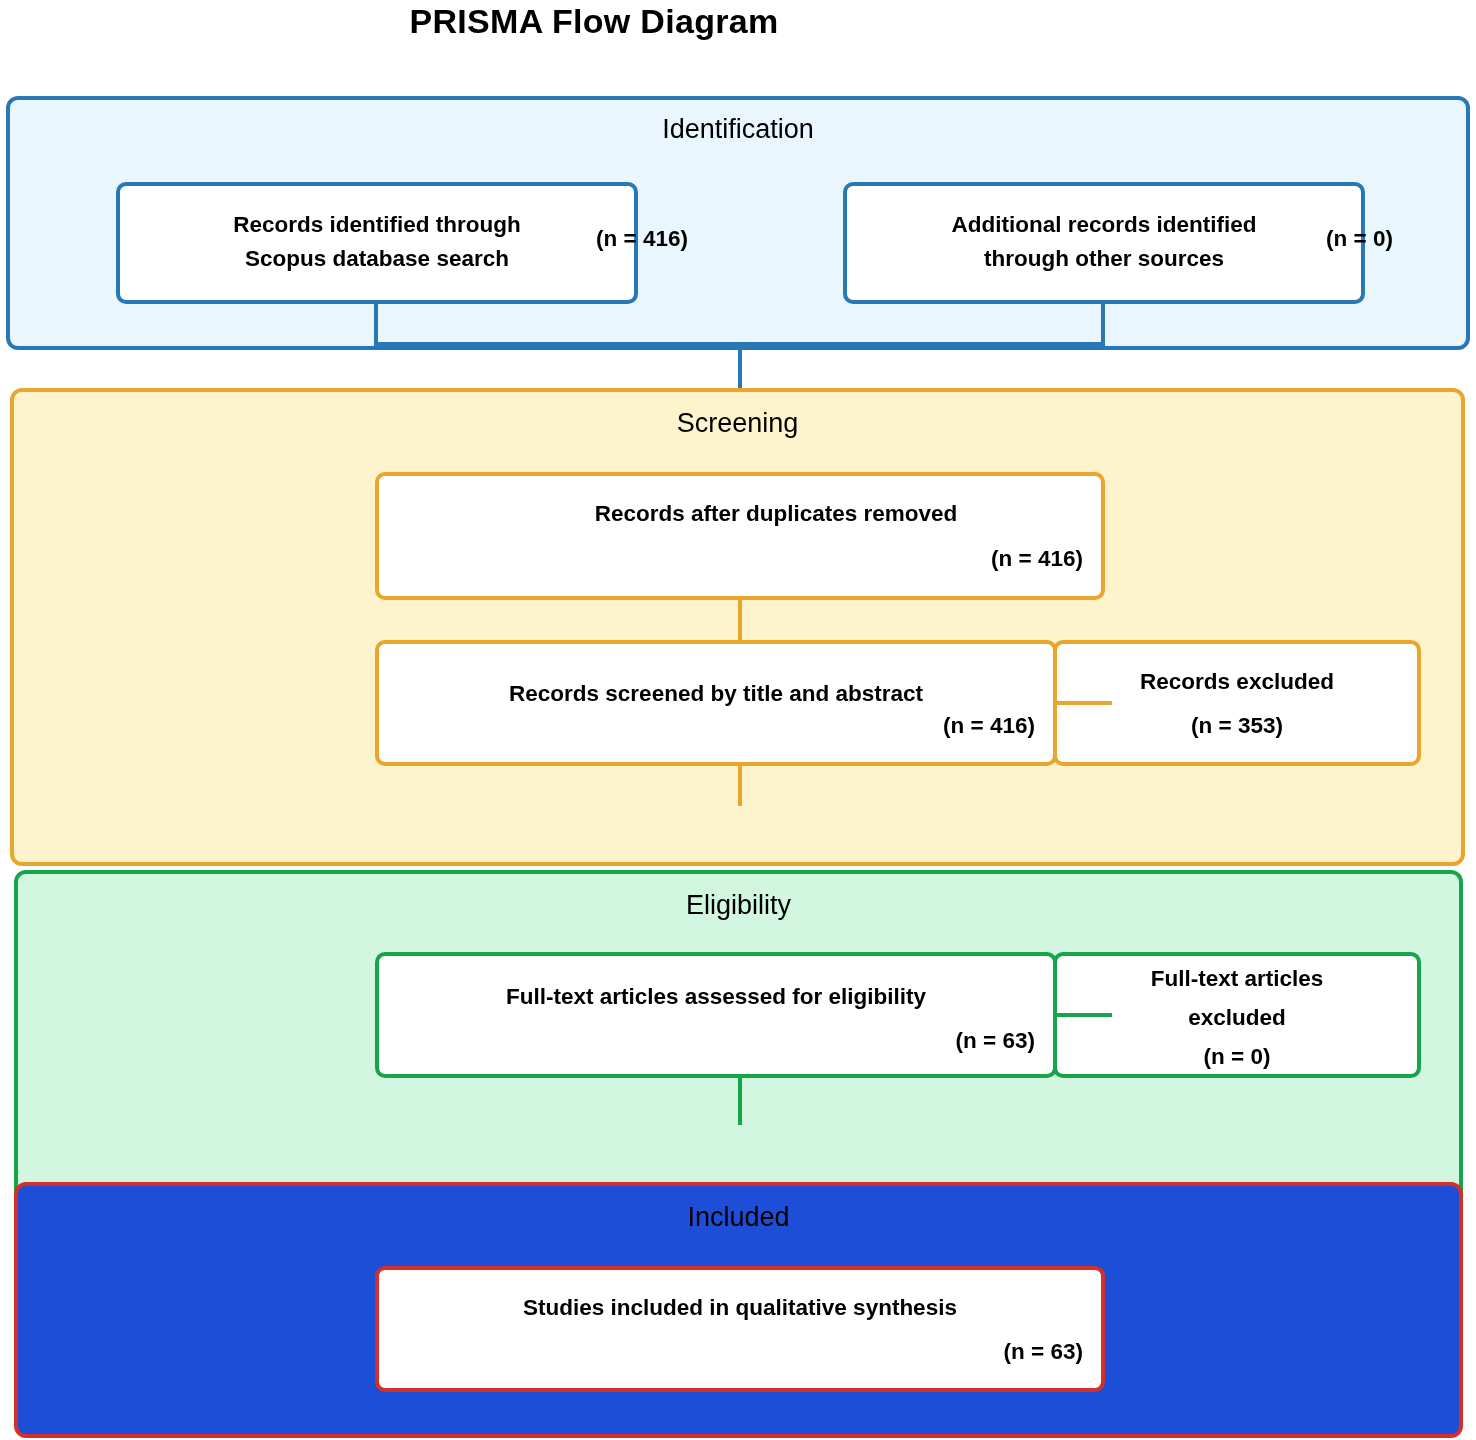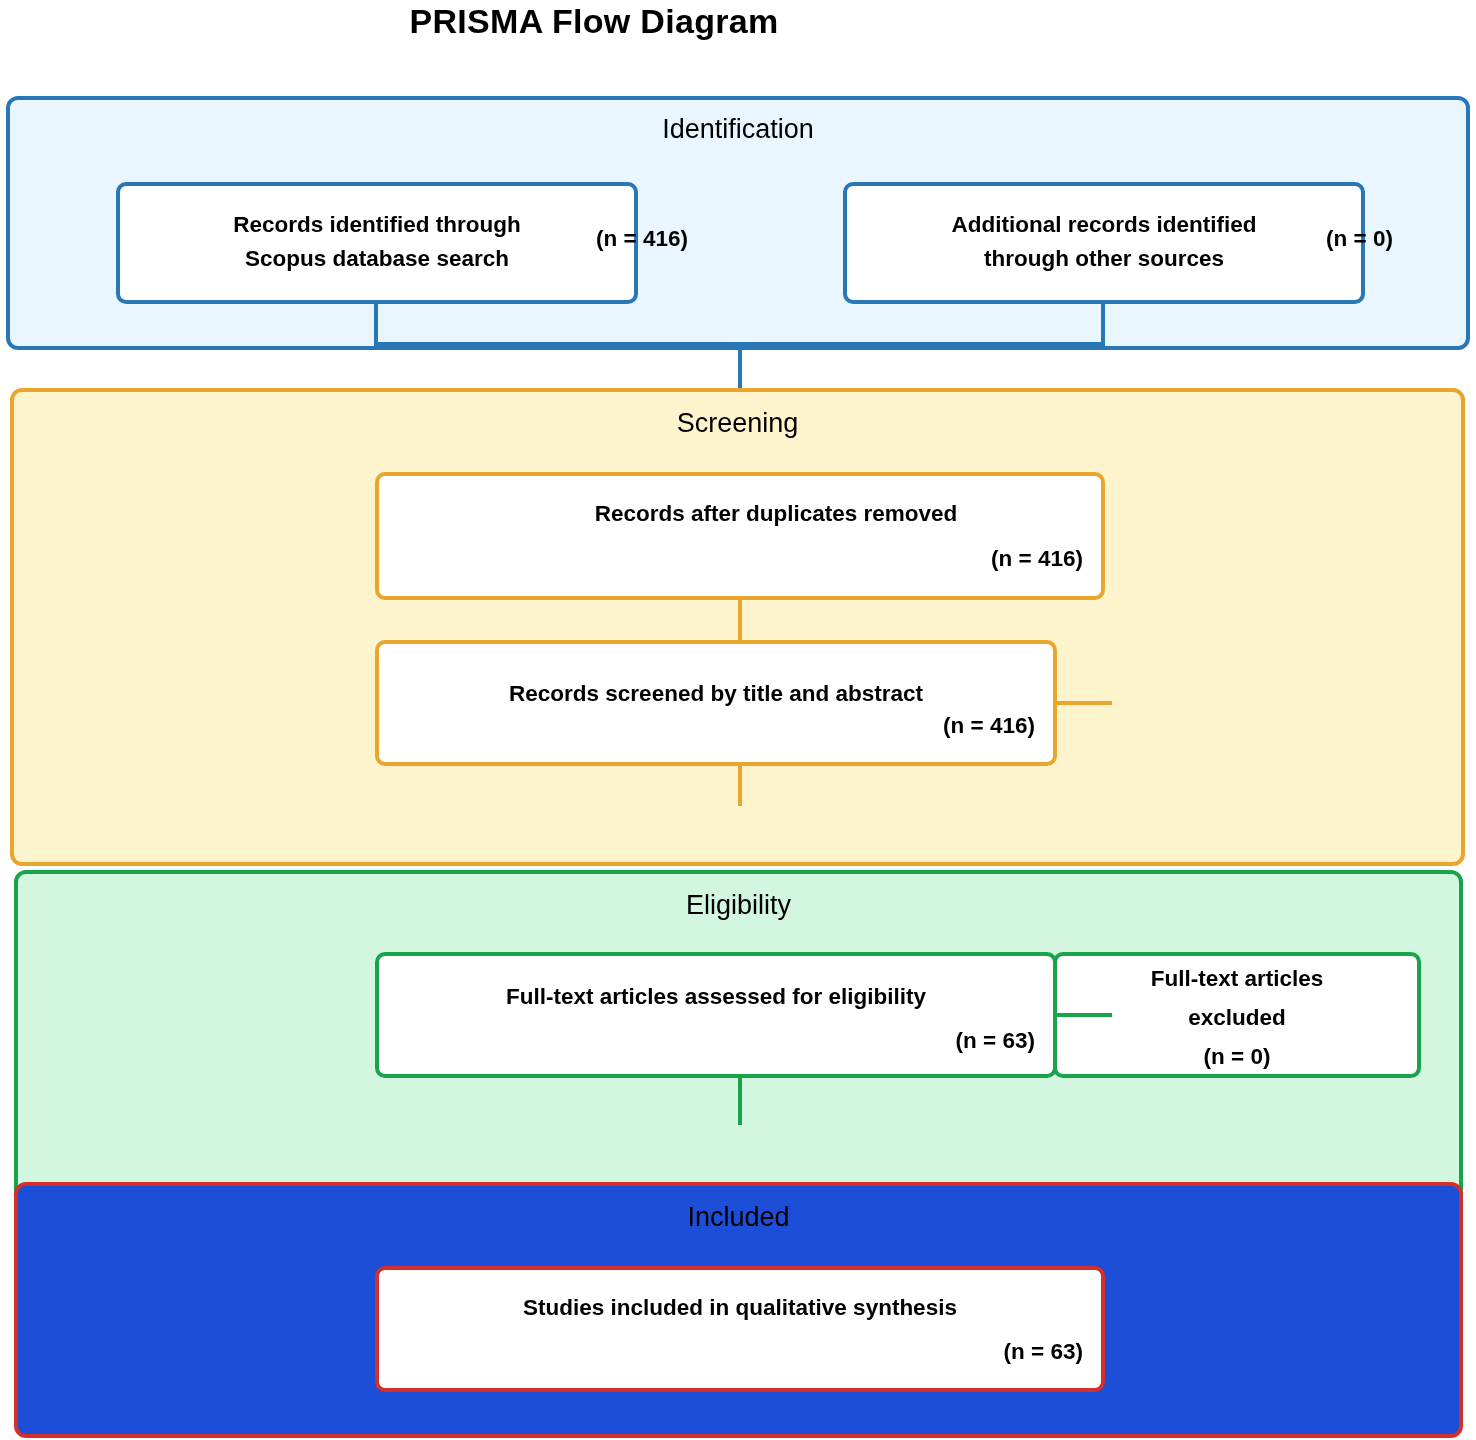--- a/index.html
+++ b/index.html
@@ -159,20 +159,24 @@
     <div class="n-right" style="top:70px;">(n = 416)</div>
   </div>
 
   <div class="conn c-gold" style="left:738px; top:600px; width:4px; height:42px;"></div>
 
   <div class="pbox gold" style="left:375px; top:640px; width:682px; height:126px;">
     <div class="ln" style="top:25px;margin-top:12px;">Records screened by title and abstract</div>
     <div class="n-right" style="top:69px;">(n = 416)</div>
   </div>
 
+  <div class="pbox gold" style="left:1053px; top:640px; width:368px; height:126px;">
+    <div class="ln" style="top:25px;">Records excluded</div>
+    <div class="ln" style="top:69px;">(n = 353)</div>
+  </div>
 
   <div class="conn c-gold" style="left:1057px; top:701px; width:55px; height:4px;"></div>
   <div class="conn c-gold" style="left:738px;  top:766px; width:4px;  height:40px;"></div>
 
   <div class="band" id="band-eligibility">
     <div class="band-title" style="top:16px;">Eligibility</div>
   </div>
 
   <div class="pbox green" style="left:375px; top:952px; width:682px; height:126px;">
     <div class="ln" style="top:28px;">Full-text articles assessed for eligibility</div>

